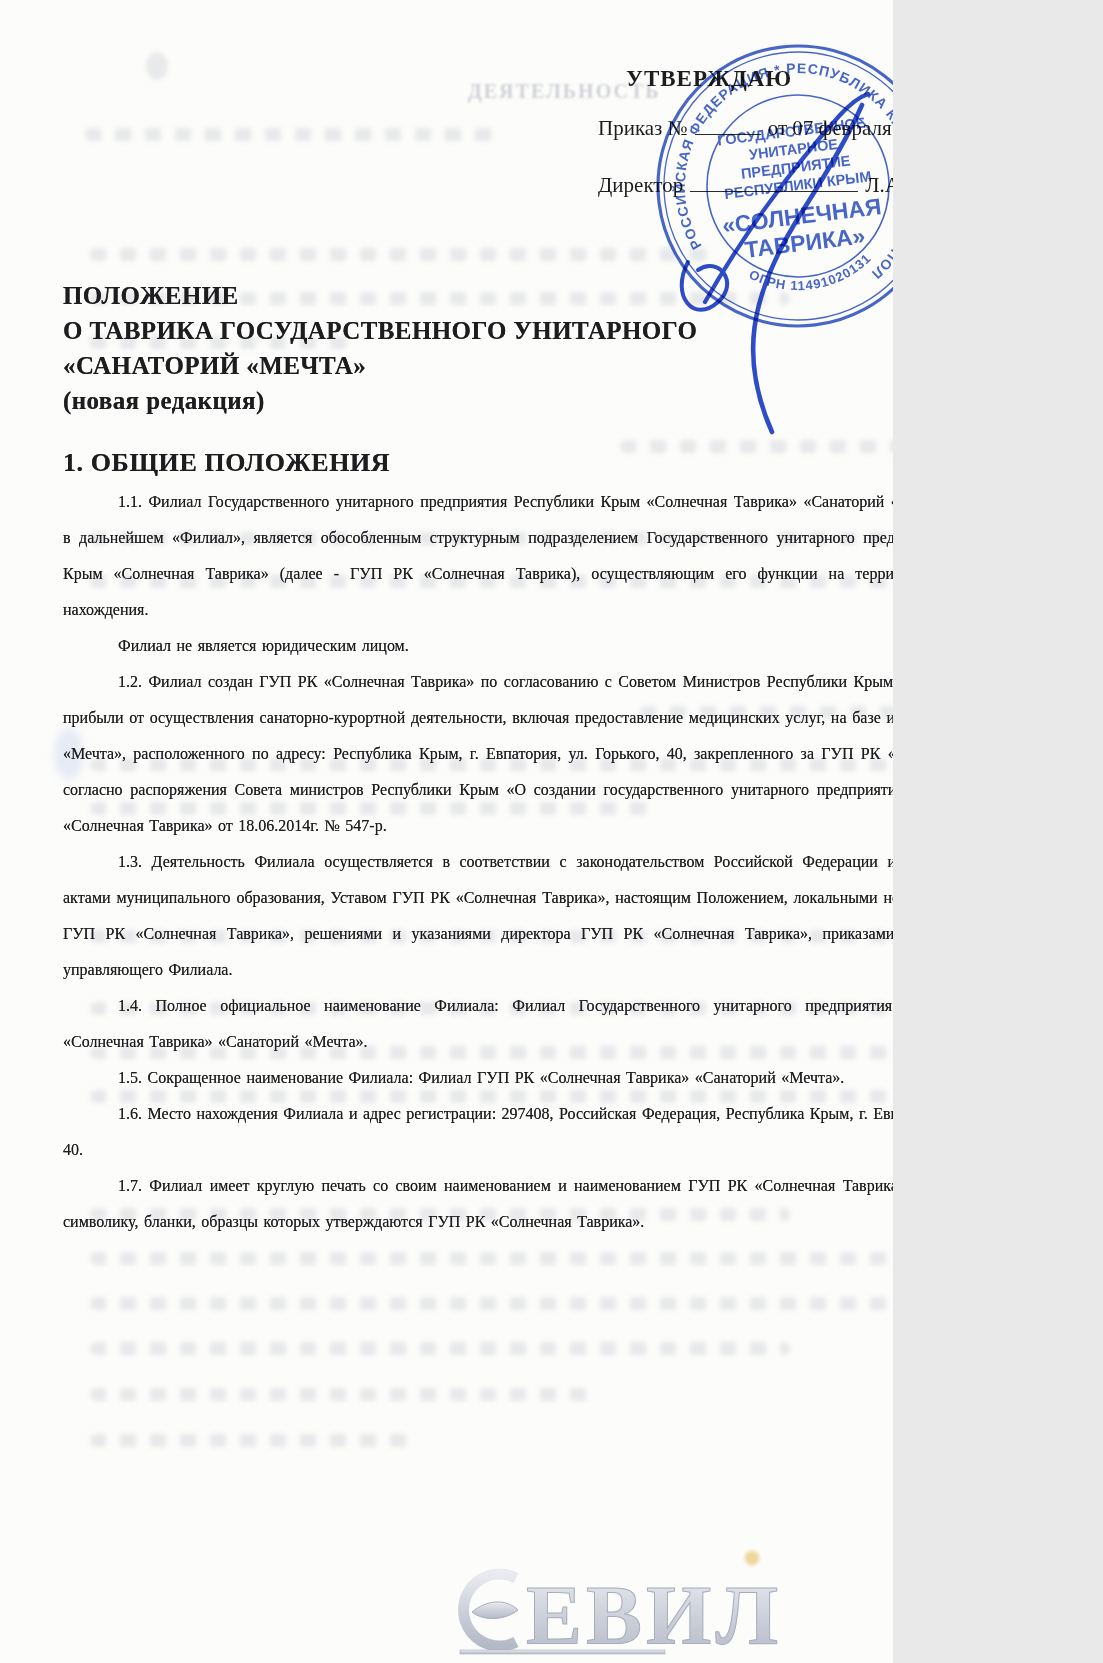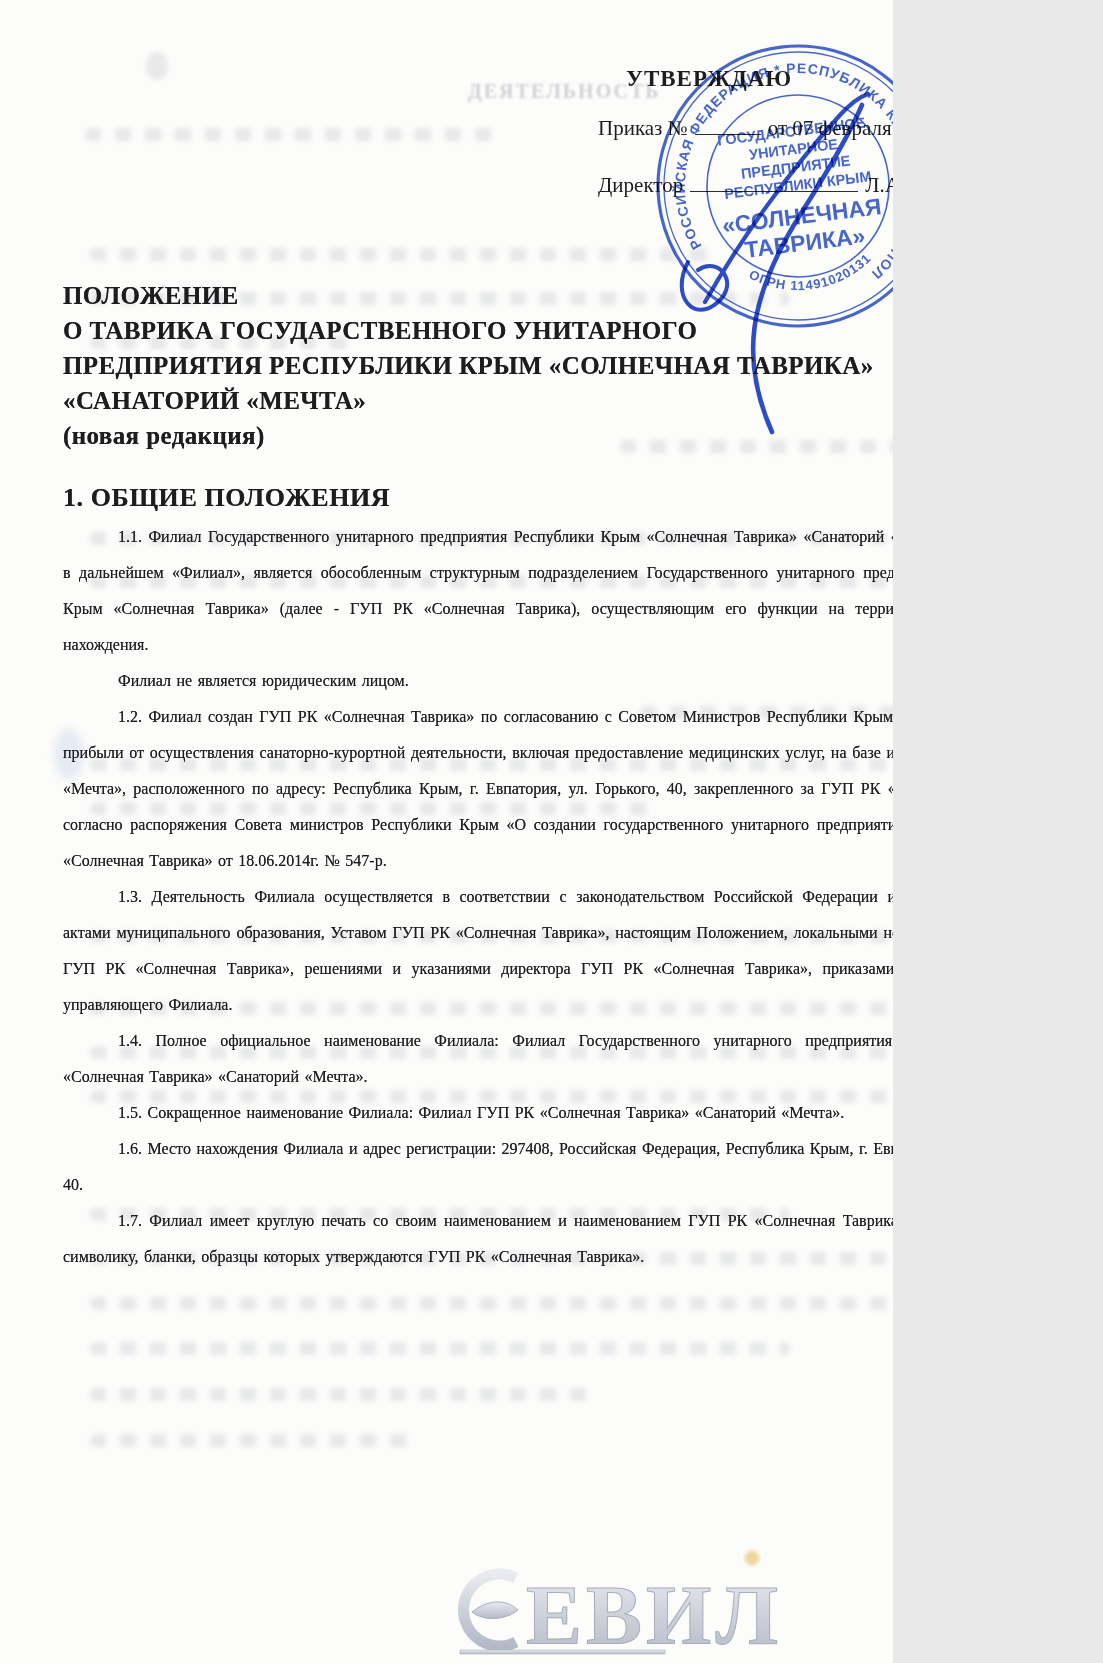--- a/index.html
+++ b/index.html
@@ -114,21 +114,20 @@
       <path d="M 172 402 C 140 330, 148 268, 200 185 C 235 130, 252 98, 262 75" stroke-width="4.6"></path>
       <path d="M 105 272 C 140 210, 190 140, 240 85 C 252 72, 262 66, 268 64" stroke-width="4.2"></path>
       <path d="M 88 232 C 70 266, 94 294, 118 272 C 140 252, 118 226, 98 240" stroke-width="4"></path>
     </g>
   </svg>
 
   <div class="main">
     <div class="title-block">
       <div>ПОЛОЖЕНИЕ</div>
       <div>О ТАВРИКА ГОСУДАРСТВЕННОГО УНИТАРНОГО</div>
-      <div>ПРЕДПРИЯТИЯ РЕСПУБЛИКИ КРЫМ «СОЛНЕЧНАЯ ТАВРИКА»</div>
       <div>«САНАТОРИЙ «МЕЧТА»</div>
       <div>(новая редакция)</div>
     </div>
 
     <div class="section-heading">1.  ОБЩИЕ ПОЛОЖЕНИЯ</div>
 
     <div class="body-text">
       <p>1.1. Филиал  Государственного унитарного  предприятия  Республики  Крым «Солнечная Таврика» «Санаторий «Мечта», именуемый в дальнейшем «Филиал», является обособленным структурным подразделением Государственного унитарного предприятия Республики Крым «Солнечная Таврика» (далее - ГУП РК «Солнечная Таврика), осуществляющим его функции на территории своего места нахождения.</p>
       <p>Филиал не является юридическим лицом.</p>
       <p class="gap">1.2. Филиал создан ГУП РК «Солнечная Таврика» по согласованию с Советом Министров Республики Крым с целью извлечения прибыли от осуществления санаторно-курортной деятельности, включая предоставление медицинских услуг, на базе имущества Санатория «Мечта», расположенного по адресу: Республика Крым, г. Евпатория, ул. Горького, 40, закрепленного за ГУП РК «Солнечная Таврика» согласно распоряжения Совета министров Республики Крым «О создании государственного унитарного предприятия Республики Крым «Солнечная Таврика» от 18.06.2014г. № 547-р.</p>

